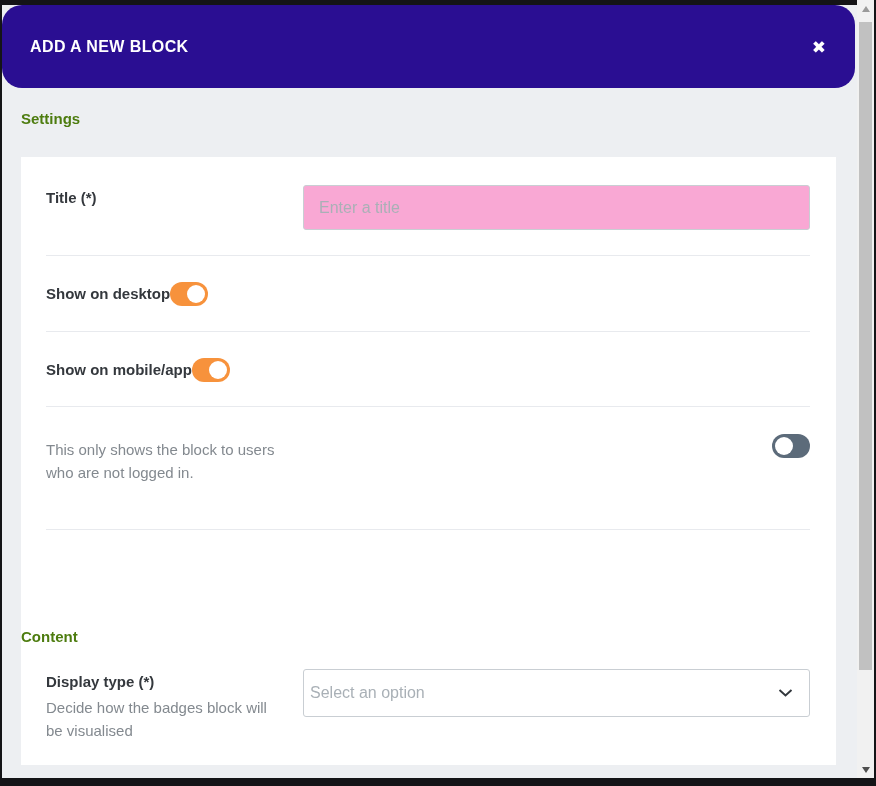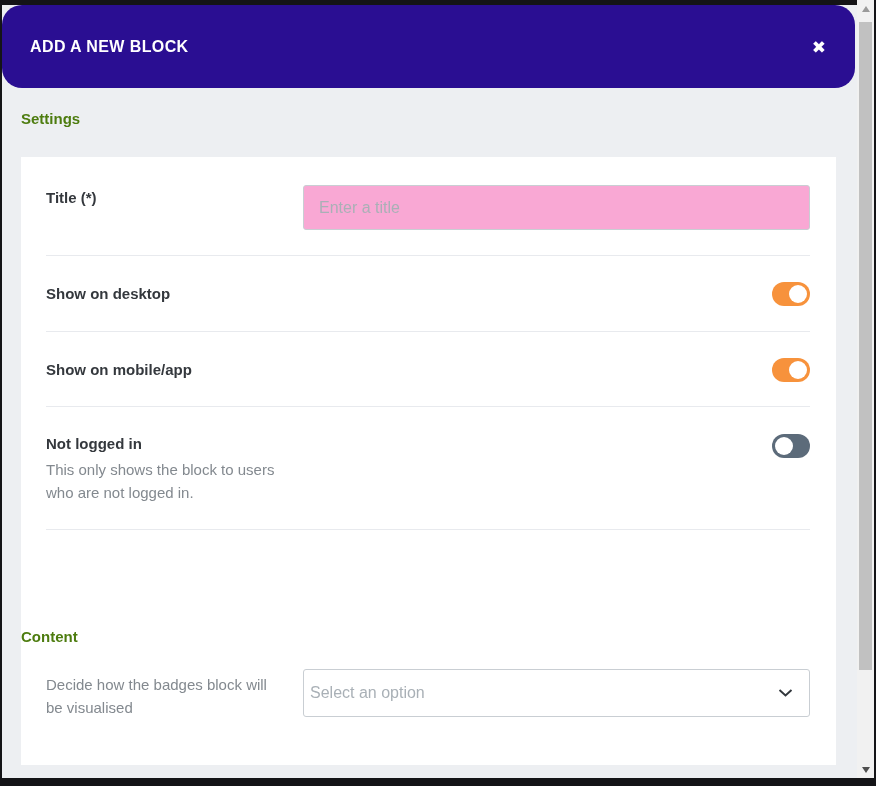--- a/index.html
+++ b/index.html
@@ -33,21 +33,21 @@
   .card2{top:645px;height:120px;}
 
   .row{position:absolute;left:0;width:100%;}
   .row .divider{position:absolute;left:25px;right:26px;bottom:0;height:1px;background:#e8eaee;}
 
   .row-title{top:0;height:99px;display:flex;align-items:flex-start;padding:28px 26px 0 25px;}
   .row-desktop{top:99px;height:76px;}
   .row-mobile{top:175px;height:75px;}
   .row-notlogged{top:250px;height:123px;display:flex;align-items:flex-start;justify-content:space-between;padding:27px 26px 0 25px;}
   .row-showtitle{top:373px;height:75px;}
-  .toggle-row{display:flex;align-items:center;justify-content:space-between;padding:0 26px 0 25px;}
+  .toggle-row{display:flex;align-items:center;justify-content:flex-start;padding:0 26px 0 25px;}
 
   .left-col{width:257px;flex:none;}
   .row-label{font-size:15px;font-weight:700;color:#34383d;line-height:20px;}
   .row-title .row-label{padding-top:3px;}
   .row-desc{margin-top:4px;font-size:15px;line-height:23px;color:#83898f;white-space:pre-line;max-width:245px;}
 
   .text-input{flex:1;height:45px;border:1px solid #c9ced3;border-radius:3px;background:#f9a8d4;
     font-family:inherit;font-size:16px;color:#34383d;padding:0 15px;outline:none;}
   .text-input::placeholder{color:#a9b0b6;}
 
@@ -109,38 +109,38 @@
     <div class="row row-mobile toggle-row">
       <div class="row-label">Show on mobile/app</div>
       <div class="toggle on">
         <div class="knob"></div>
       </div>
       <div class="divider"></div>
     </div>
 
     <div class="row row-notlogged">
       <div class="left-col">
-        <div class="row-label">Not logged in</div>
         <div class="row-desc">This only shows the block to users
 who are not logged in.</div>
       </div>
       <div class="toggle off">
         <div class="knob"></div>
       </div>
       <div class="divider"></div>
     </div>
 
 
   </div>
 
   <div class="section-label content">Content</div>
 
   <div class="card card2">
     <div class="row row-display">
       <div class="left-col">
+        <div class="row-label">Display type (*)</div>
         <div class="row-desc">Decide how the badges block will
 be visualised</div>
       </div>
       <div class="select-box">
         <span class="select-placeholder">Select an option</span>
         <span class="select-chevron">
           <svg width="15" height="9" viewBox="0 0 15 9">
               <path d="M1.5 1.5 L7.5 7 L13.5 1.5" fill="none" stroke="#33383d" stroke-width="2"></path>
             </svg>
         </span>

